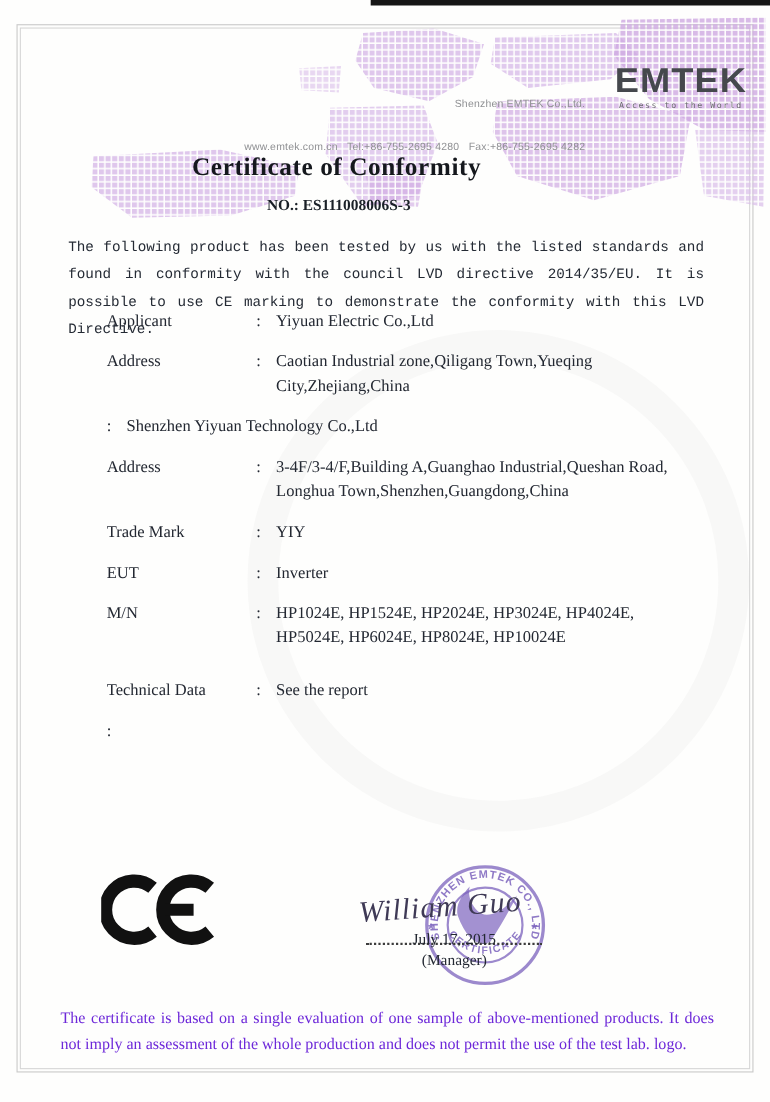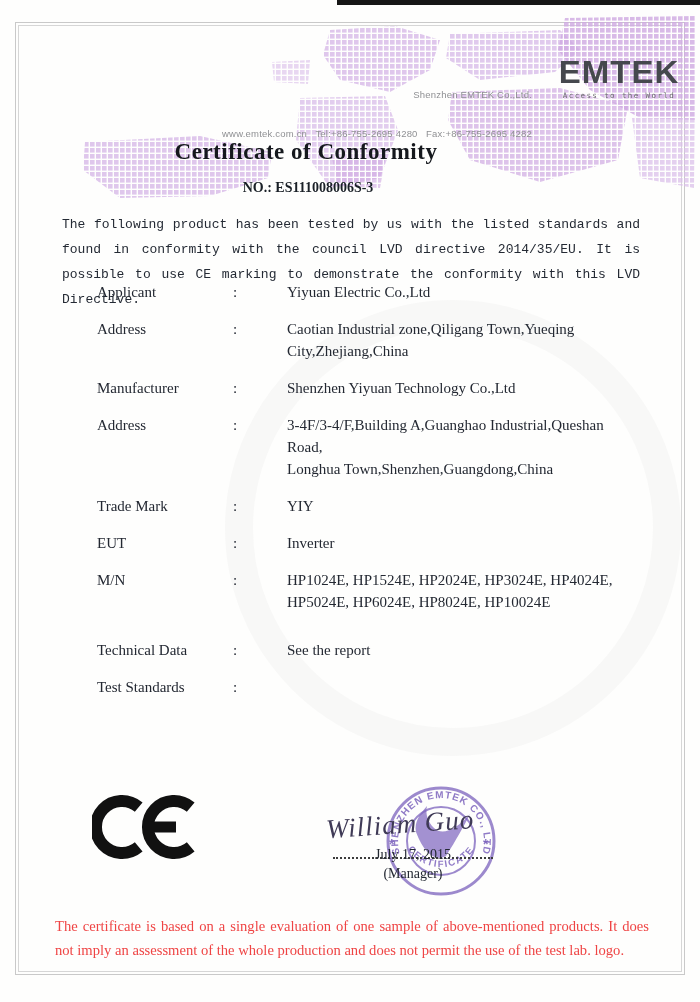--- a/index.html
+++ b/index.html
@@ -24,32 +24,32 @@
          font-size:23px;font-weight:bold;color:#15181d;letter-spacing:0.5px;}
   .cert-no{position:absolute;top:180px;left:0;width:616px;text-align:center;
            font-size:14px;font-weight:bold;color:#1a2027;}
   .intro{position:absolute;top:212px;left:62px;width:578px;font-size:13px;line-height:25px;
          text-align:justify;color:#242a34;font-family:Liberation Mono, monospace;}
   .fields{position:absolute;top:281px;left:97px;width:545px;font-size:15px;}
   .field-row{display:flex;margin-bottom:15px;line-height:22px;}
   .field-row.gap-lg{margin-bottom:26px;}
   .field-label{width:136px;flex:none;}
   .field-colon{width:18px;flex:none;}
-  .field-value{width:385px;white-space:pre-wrap;margin-left:36px;}
+  .field-value{width:385px;white-space:pre-wrap;}
   .ce{position:absolute;top:792px;left:92px;}
   .stamp{position:absolute;top:766px;left:366px;}
   .sig-name{position:absolute;top:808px;left:326px;width:180px;
             font-style:italic;font-size:27px;color:#3f3a56;transform:rotate(-4deg);
             letter-spacing:1px;white-space:nowrap;}
   .dotted-line{position:absolute;top:845px;left:333px;width:160px;height:12px;
                border-bottom:2px dotted #3c3c3c;}
   .manager{position:absolute;top:866px;left:333px;width:160px;text-align:center;font-size:14px;}
   .date{position:absolute;top:847px;left:333px;width:160px;text-align:center;font-size:14px;}
   .footer{position:absolute;top:914px;left:55px;width:594px;font-size:14.6px;line-height:24px;
-          text-align:justify;color:#ef4444;}
+          text-align:justify;color:#6d28d9;}
   .stamp text{font-family:"Liberation Sans",sans-serif;font-weight:bold;}
 </style>
 </head>
 <body>
 
 <div class="page">
 
   <div class="topbar"></div>
   <div class="frame">
     <div class="frame-inner"></div>
@@ -98,21 +98,20 @@
       <span class="field-colon">:</span>
       <span class="field-value">Yiyuan Electric Co.,Ltd</span>
     </div>
     <div class="field-row">
       <span class="field-label">Address</span>
       <span class="field-colon">:</span>
       <span class="field-value">Caotian Industrial zone,Qiligang Town,Yueqing
 City,Zhejiang,China</span>
     </div>
     <div class="field-row">
-      <span class="field-label">Manufacturer</span>
       <span class="field-colon">:</span>
       <span class="field-value">Shenzhen Yiyuan Technology Co.,Ltd</span>
     </div>
     <div class="field-row">
       <span class="field-label">Address</span>
       <span class="field-colon">:</span>
       <span class="field-value">3-4F/3-4/F,Building A,Guanghao Industrial,Queshan Road,
 Longhua Town,Shenzhen,Guangdong,China</span>
     </div>
     <div class="field-row">
@@ -130,21 +129,20 @@
       <span class="field-colon">:</span>
       <span class="field-value">HP1024E, HP1524E, HP2024E, HP3024E, HP4024E,
 HP5024E, HP6024E, HP8024E, HP10024E</span>
     </div>
     <div class="field-row">
       <span class="field-label">Technical Data</span>
       <span class="field-colon">:</span>
       <span class="field-value">See the report</span>
     </div>
     <div class="field-row">
-      <span class="field-label">Test Standards</span>
       <span class="field-colon">:</span>
     </div>
   </div>
 
   <svg class="ce" width="110" height="70" viewBox="0 0 110 70">
     <g fill="none" stroke="#111111" stroke-width="12">
       <path d="M 46.7 15.1 A 26 26 0 1 0 46.7 54.9"></path>
       <path d="M 98.7 15.1 A 26 26 0 1 0 98.7 54.9"></path>
       <path d="M 58 35 H 84" stroke-width="11"></path>
     </g>

